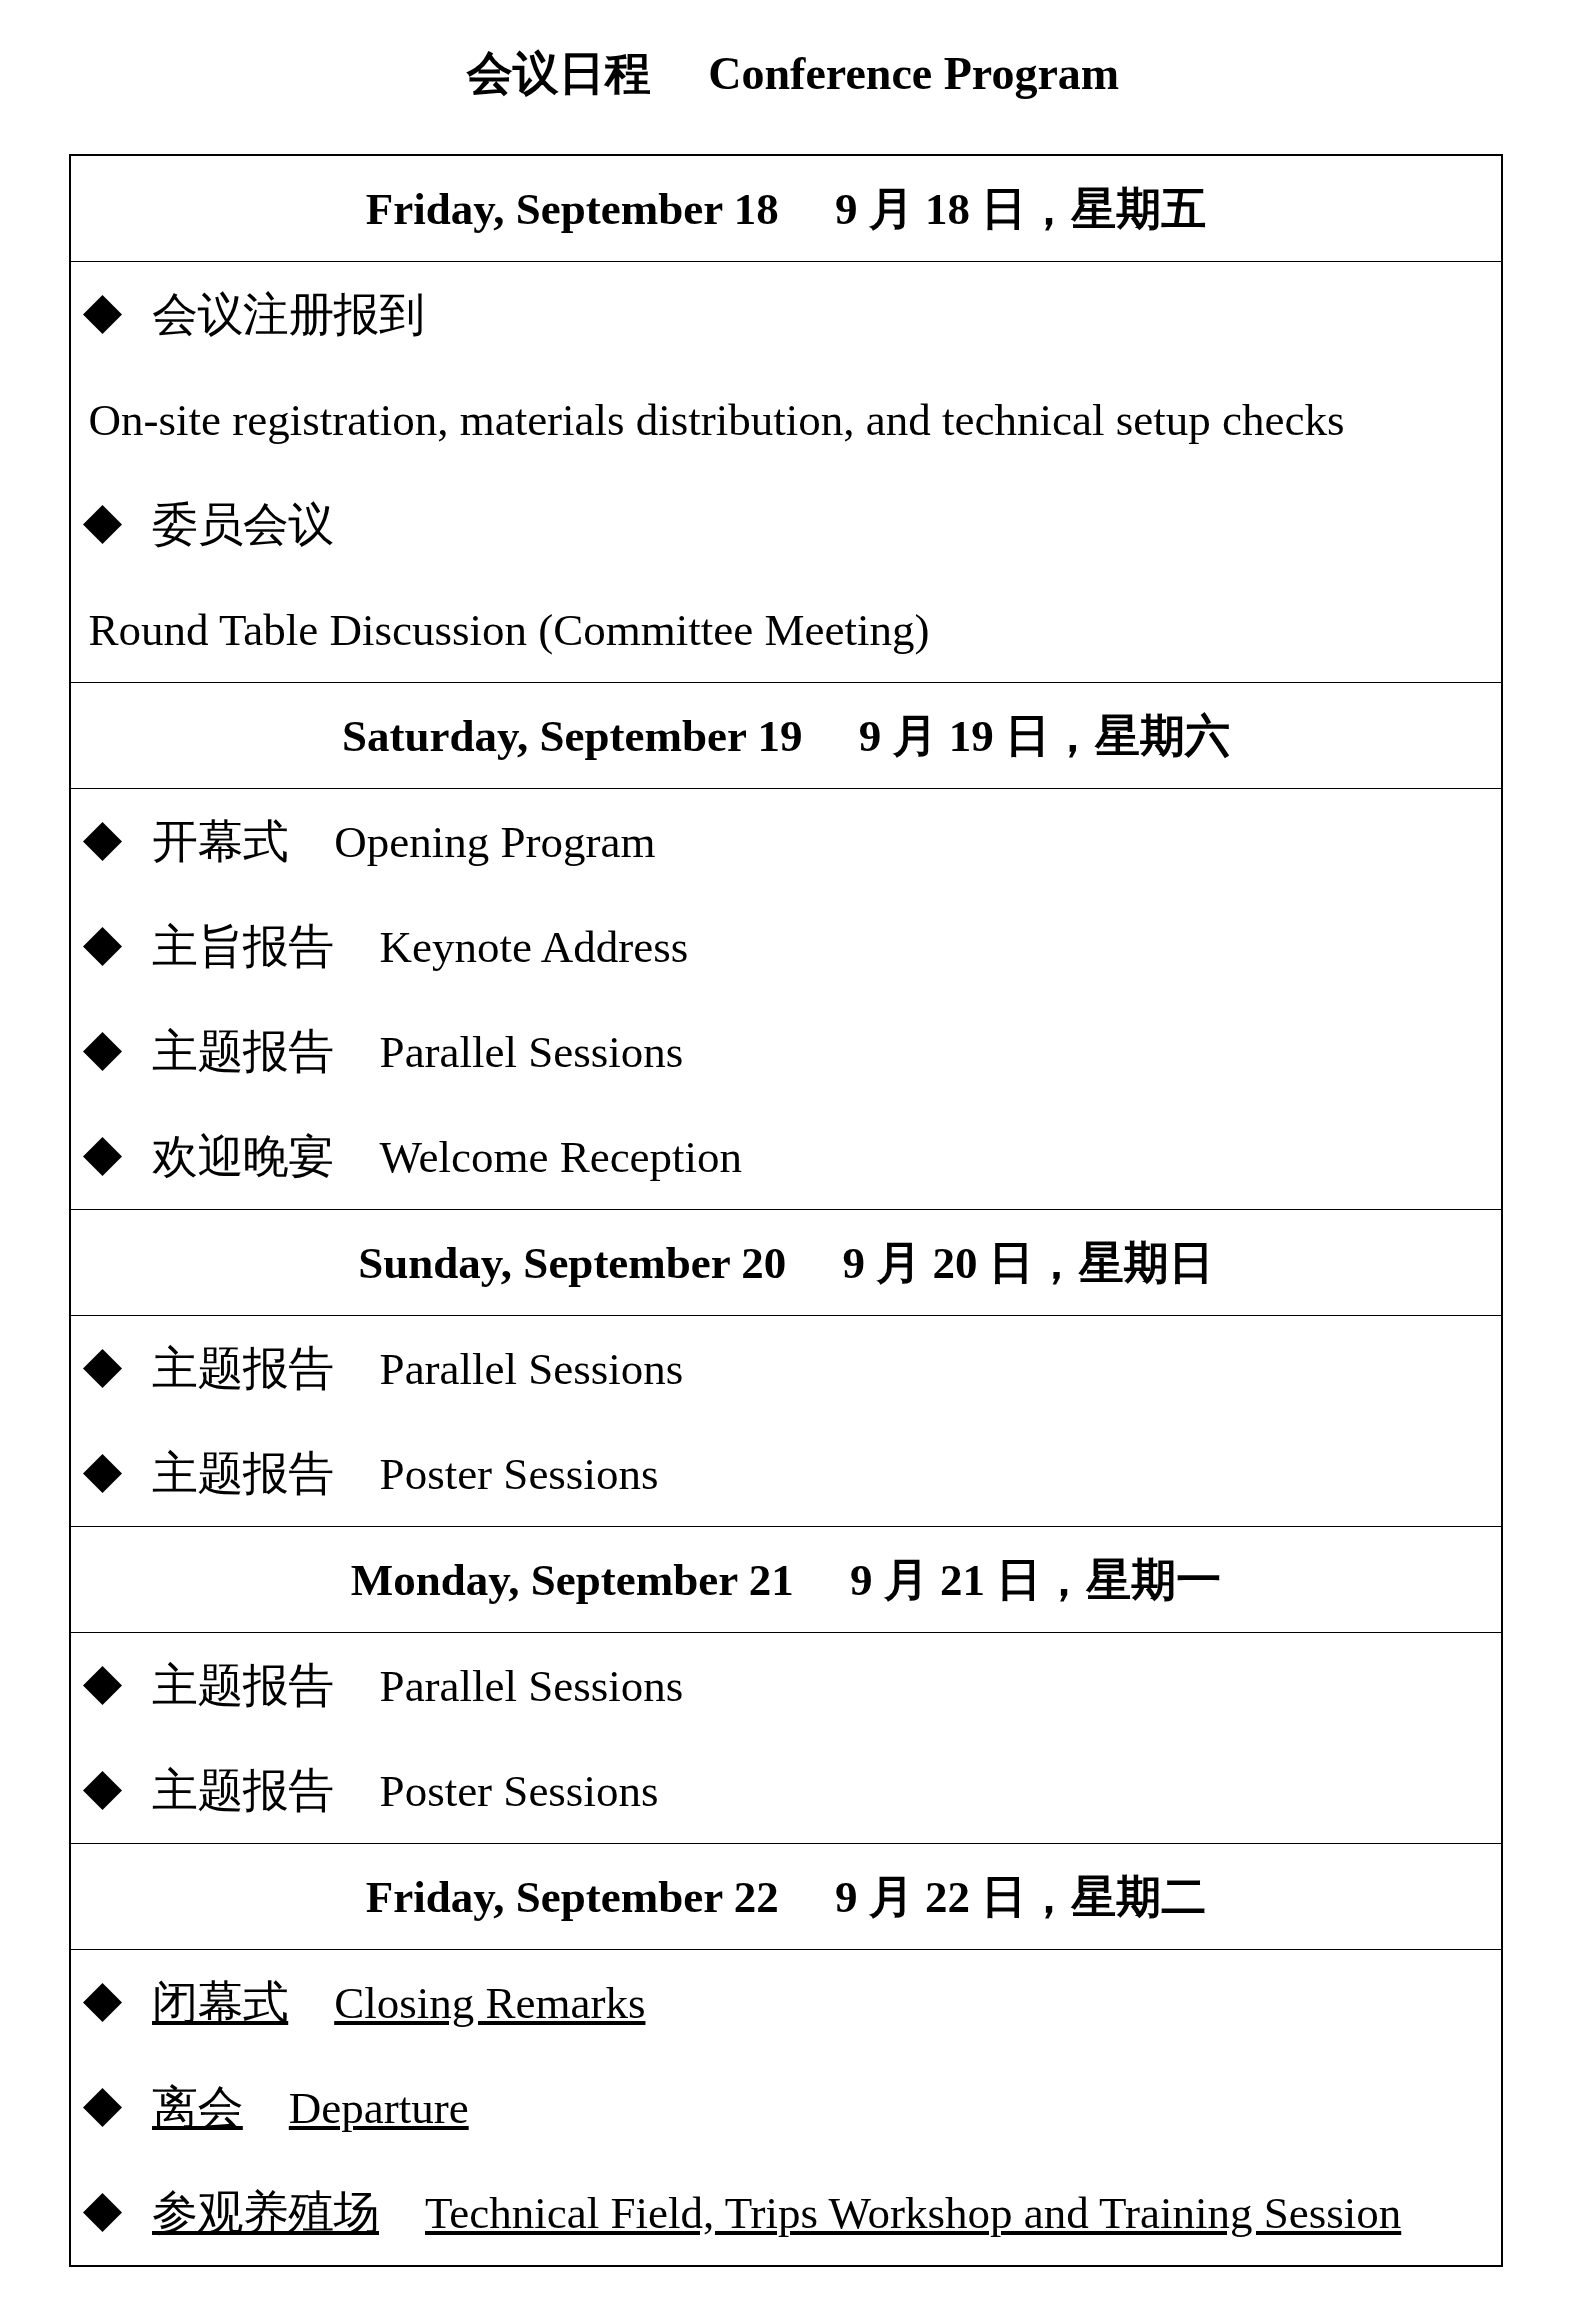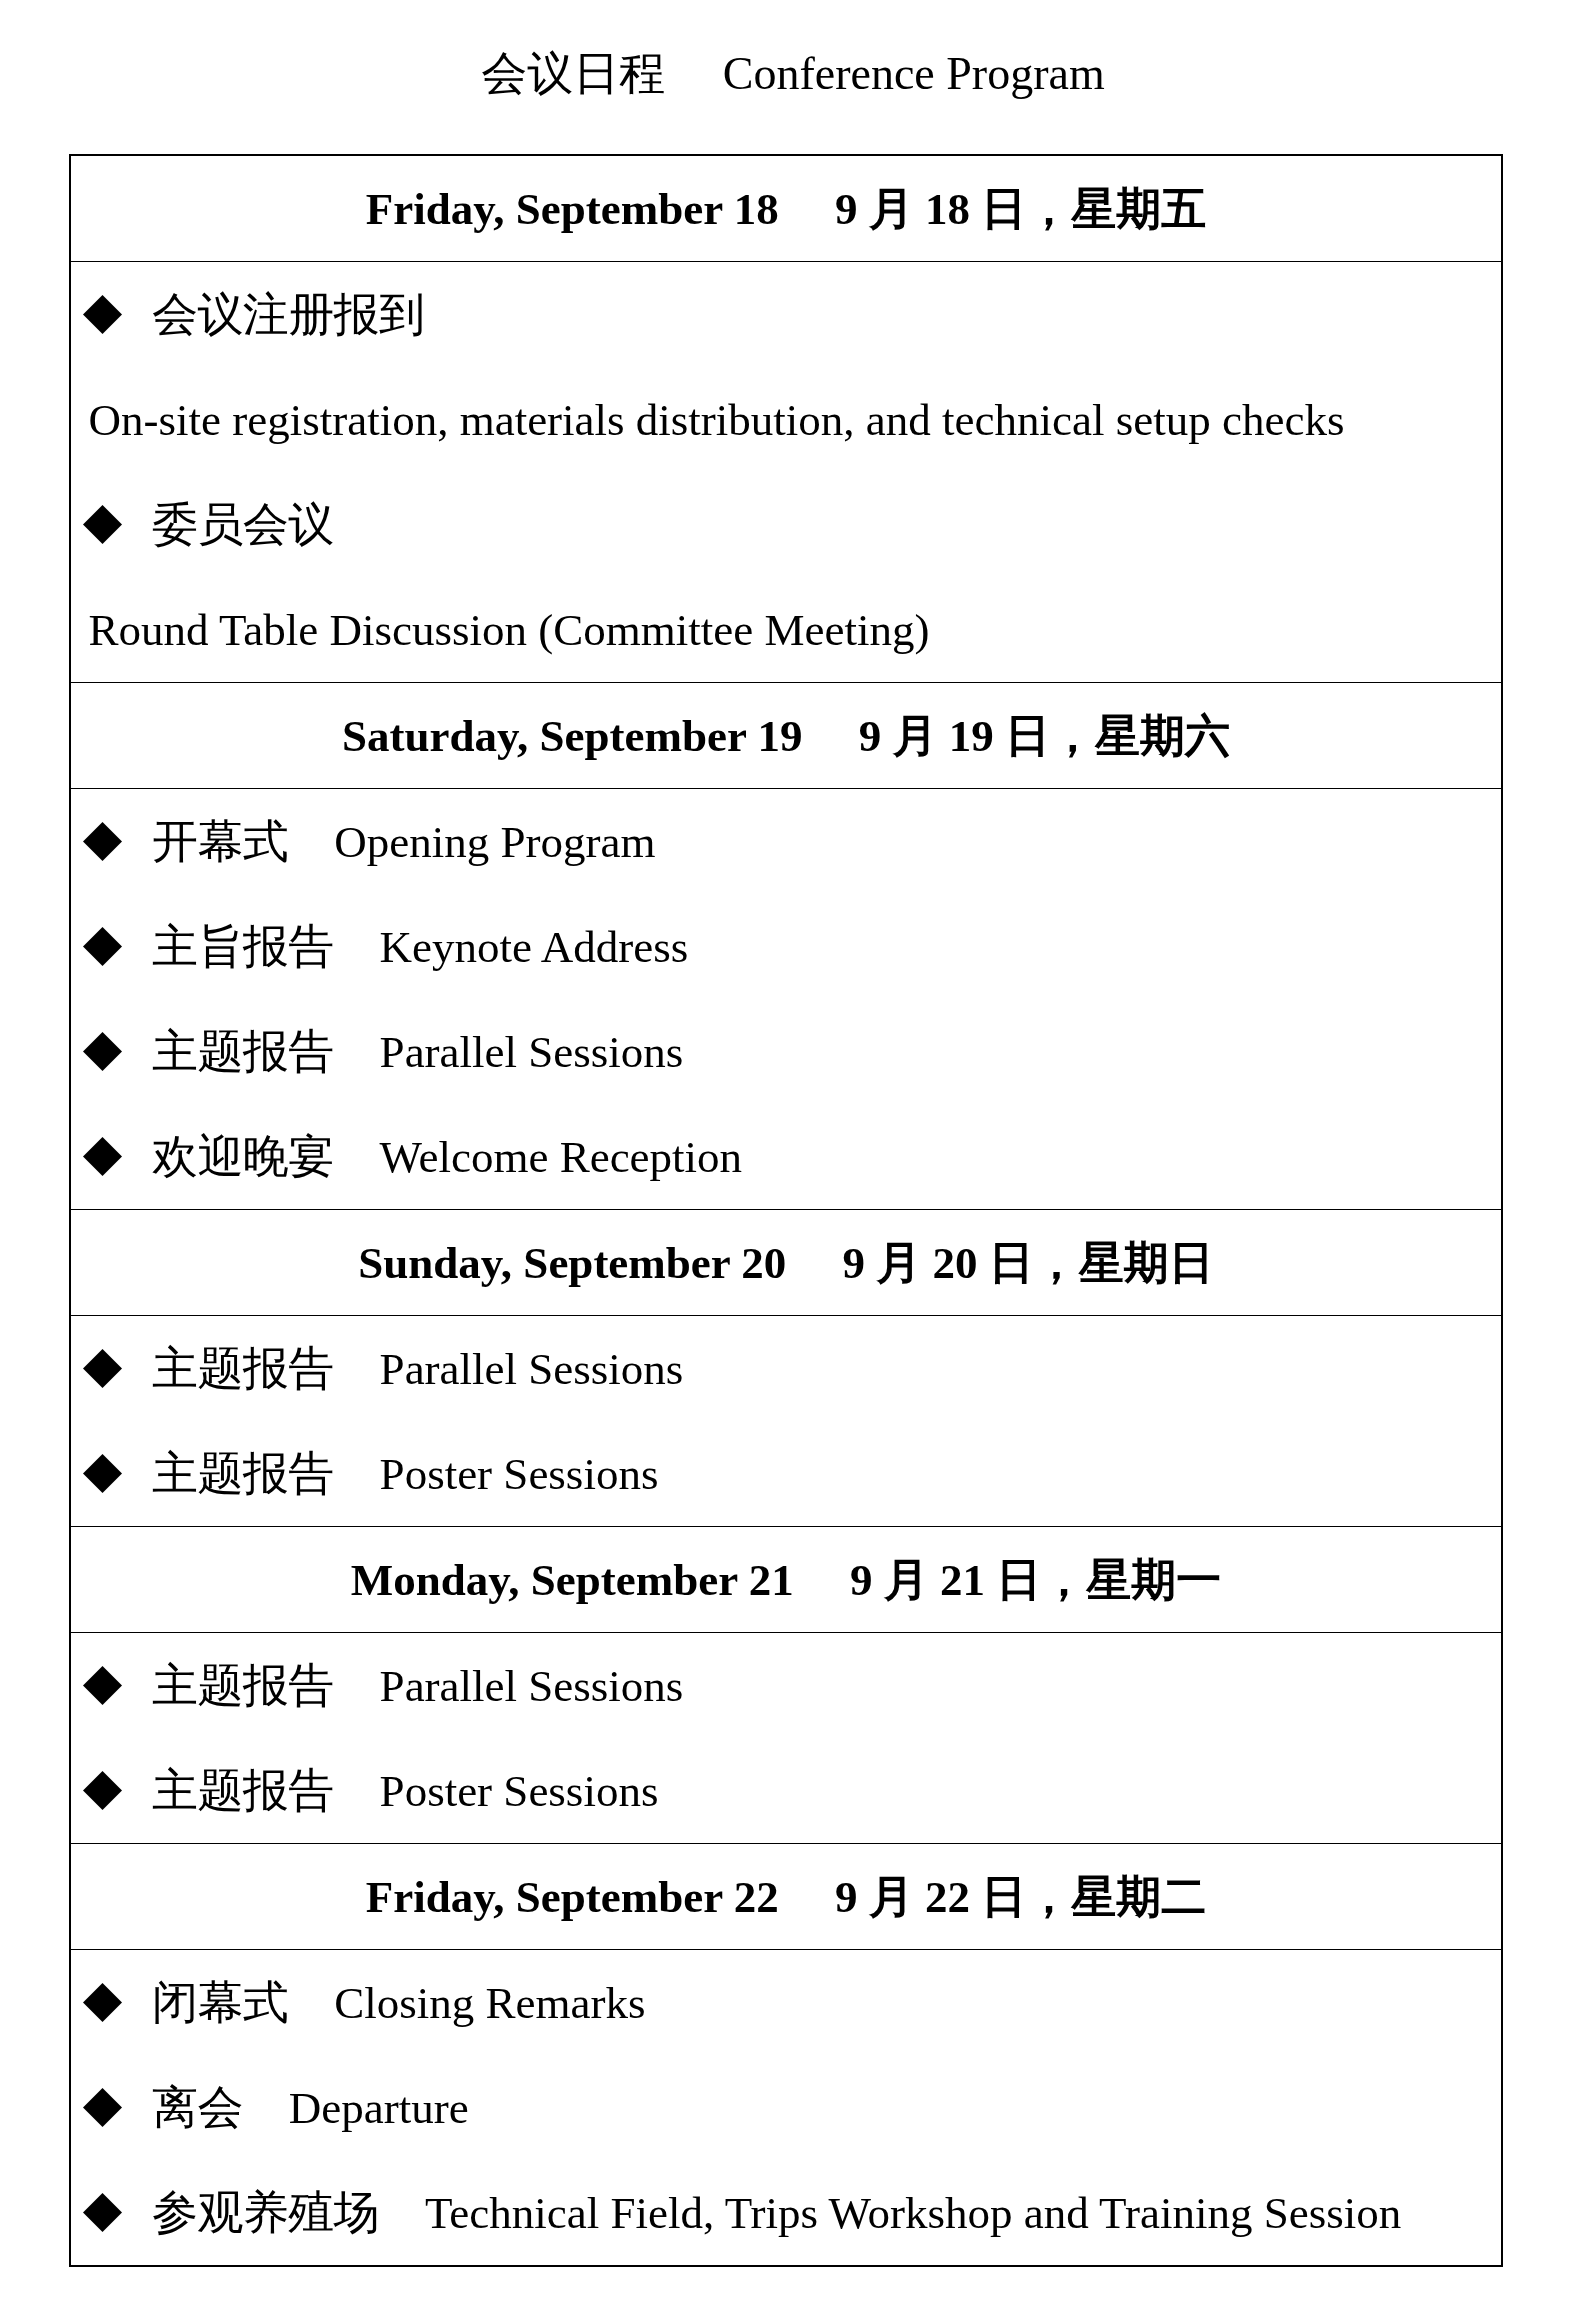--- a/index.html
+++ b/index.html
@@ -2,38 +2,38 @@
 <html style="font-size:10px"><head>
 <meta charset="utf-8">
 <style>
   html, body { margin: 0; padding: 0; background: #ffffff; }
   body {
     width: 1586px; height: 2319px; position: relative; overflow: hidden;
     font-family: "Liberation Serif", "DejaVu Serif", serif; color: #000000;
   }
   .title {
     position: absolute; top: 39px; left: 0; width: 1586px; height: 69px;
-    text-align: center; font-weight: normal; font-size: 46px; line-height: 69px;
+    text-align: center; font-weight: bold; font-size: 46px; line-height: 69px;
     white-space: pre;
   }
   .schedule {
     position: absolute; left: 69px; top: 154px; width: 1434px;
     border: 2.5px solid #000000; box-sizing: border-box;
   }
   .day-header {
     height: 106px; box-sizing: border-box;
     display: flex; align-items: center; justify-content: center;
     font-weight: bold; font-size: 45px; white-space: pre;
     border-bottom: 1.9px solid #000000;
   }
   .day-body {
     box-sizing: border-box; border-bottom: 1.9px solid #000000;
     padding: 0;
   }
-  .day-block:last-child .day-body { border-bottom: none; }
+  .day-block:last-child .day-body { border-bottom: none; text-decoration: underline; }
   .line {
     height: 105px; display: flex; align-items: center;
     font-size: 45px; white-space: pre; padding-left: 12px; box-sizing: border-box;
   }
   .line.plain { padding-left: 17.5px; }
   .diamond {
     display: inline-block; width: 39px; height: 39px; margin-right: 30px;
     position: relative; flex: 0 0 auto;
   }
   .diamond svg { display: block; width: 39px; height: 39px; }

